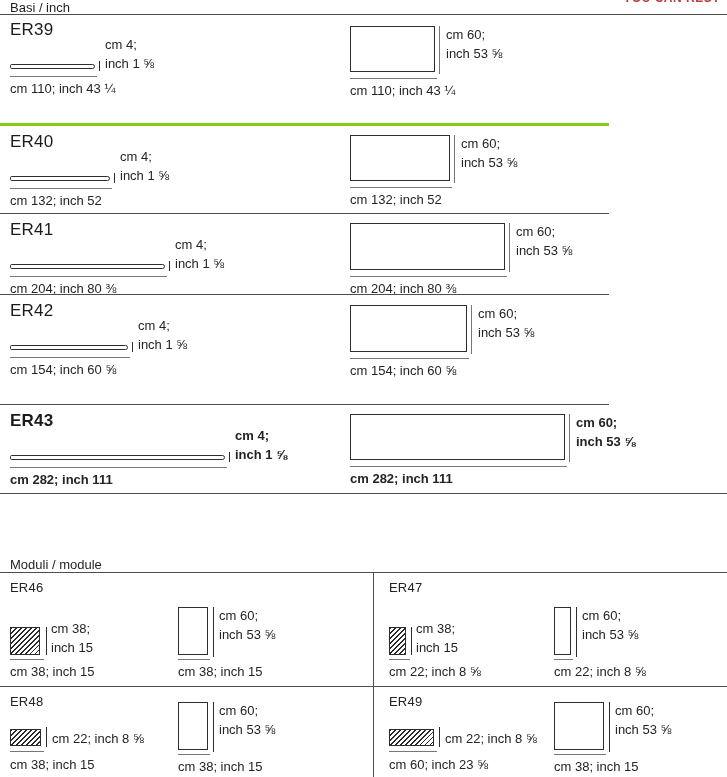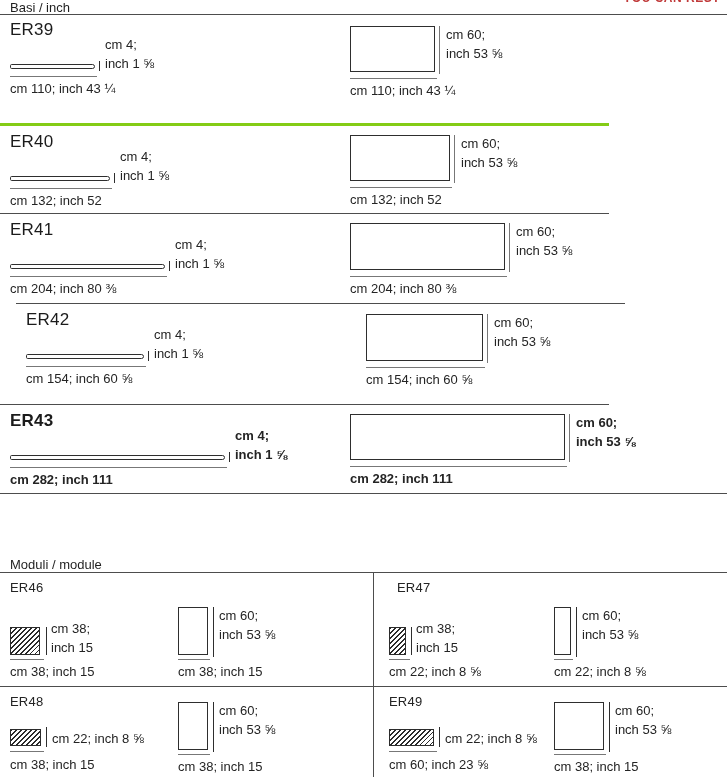--- a/index.html
+++ b/index.html
@@ -101,21 +101,21 @@
     <div class="tv-rect" style="left:350px;top:9px;width:155px;height:47px;"></div>
     <div class="vline" style="left:509px;top:9px;height:49px;"></div>
     <div class="dim2" style="left:516px;top:8px;">
       <div>cm 60;</div>
       <div>inch 53 ⅝</div>
     </div>
     <div class="hline" style="left:350px;top:62px;width:157px;"></div>
     <div class="dim2" style="left:350px;top:65px;">cm 204; inch 80 ⅜</div>
   </div>
 
-  <div class="b-row" style="top:303px;height:95px;border-top:1px solid #4d4d4d;margin-left:16px;">
+  <div class="b-row" style="top:294px;height:95px;border-top:1px solid #4d4d4d;">
     <div class="model">ER42</div>
     <div class="plank" style="left:10px;width:118px;"></div>
     <div class="side-tick" style="left:132px;"></div>
     <div class="dim2" style="left:138px;top:21px;">
       <div>cm 4;</div>
       <div>inch 1 ⅝</div>
     </div>
     <div class="hline" style="left:10px;top:62px;width:120px;"></div>
     <div class="dim2" style="left:10px;top:65px;">cm 154; inch 60 ⅝</div>
     <div class="tv-rect" style="left:350px;top:10px;width:117px;height:47px;"></div>
@@ -169,21 +169,21 @@
     <div class="vline" style="left:213px;top:607px;height:50px;background:#2e2e2e;"></div>
     <div class="dim2" style="left:219px;top:606px;">
       <div>cm 60;</div>
       <div>inch 53 ⅝</div>
     </div>
     <div class="hline" style="left:178px;top:659px;width:32px;"></div>
     <div class="dim2" style="left:178px;top:662px;">cm 38; inch 15</div>
   </div>
 
   <div>
-    <div class="dim2 model" style="left:389px;top:578px;margin-left:8px;">ER47</div>
+    <div class="dim2 model" style="left:389px;top:578px;">ER47</div>
     <div class="hatch" style="left:389px;top:627px;width:17px;height:28px;"></div>
     <div class="btick" style="left:411px;top:627px;height:28px;"></div>
     <div class="dim2" style="left:416px;top:619px;">
       <div>cm 38;</div>
       <div>inch 15</div>
     </div>
     <div class="hline" style="left:389px;top:659px;width:21px;"></div>
     <div class="dim2" style="left:389px;top:662px;">cm 22; inch 8 ⅝</div>
     <div class="tv-rect" style="left:554px;top:607px;width:17px;height:48px;"></div>
     <div class="vline" style="left:576px;top:607px;height:50px;background:#2e2e2e;"></div>

